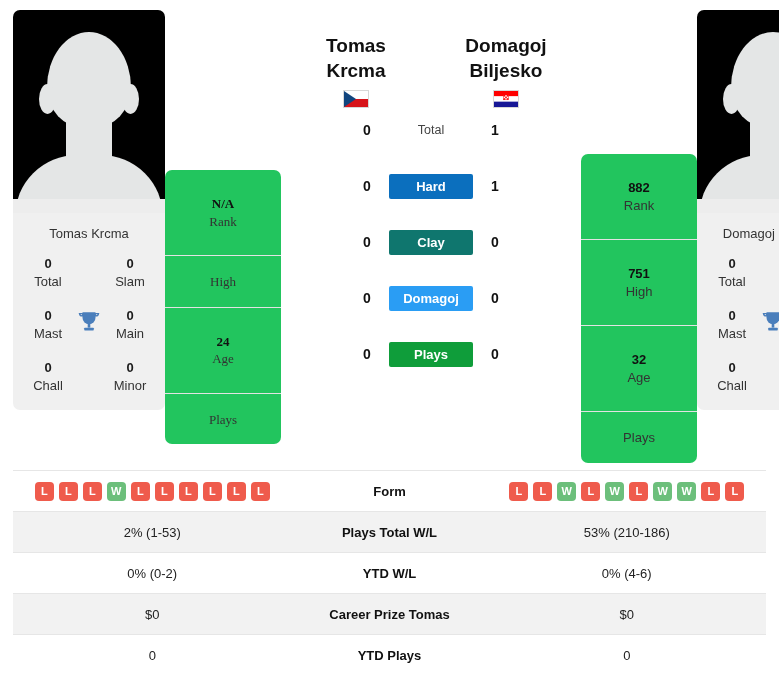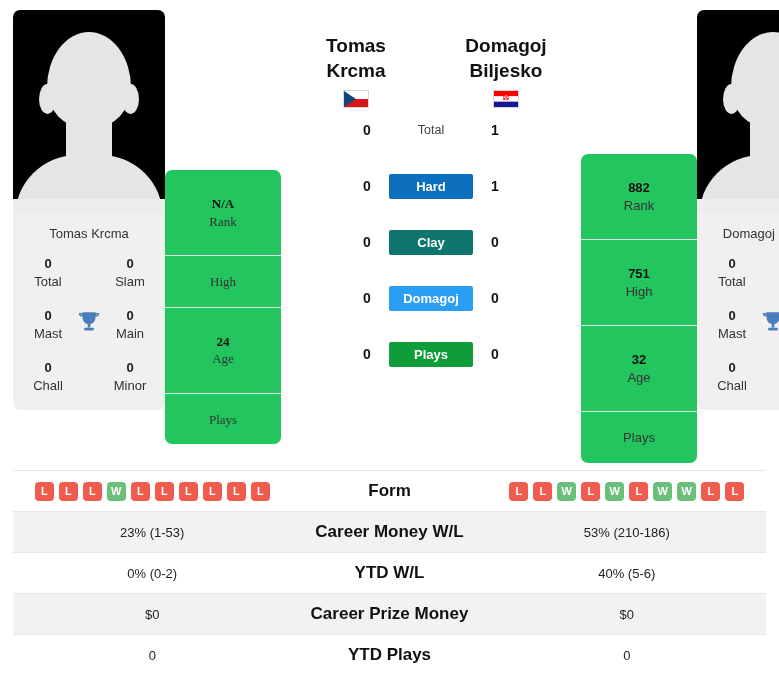--- a/index.html
+++ b/index.html
@@ -206,21 +206,21 @@
     color: #222;
     display: flex;
     justify-content: center;
     align-items: center;
     gap: 5px;
   }
   .trow .mid {
     width: 196px;
     flex: 0 0 196px;
     text-align: center;
-    font-size: 17px;
+    font-size: 13px;
     font-weight: bold;
     color: #111;
   }
   .badge {
     width: 19px; height: 19px;
     line-height: 19px;
     border-radius: 4px;
     font-size: 11px;
     font-weight: bold;
     color: #ffffff;
@@ -449,34 +449,34 @@
           <span class="badge" style="background: rgb(108, 191, 123);">W</span>
           <span class="badge" style="background: rgb(239, 91, 76);">L</span>
           <span class="badge" style="background: rgb(108, 191, 123);">W</span>
           <span class="badge" style="background: rgb(108, 191, 123);">W</span>
           <span class="badge" style="background: rgb(239, 91, 76);">L</span>
           <span class="badge" style="background: rgb(239, 91, 76);">L</span>
         </div>
     </div>
 
     <div class="trow alt">
-      <div class="side">23% (1-53)</div>
-      <div class="mid">Career Money W/L</div>
+      <div class="side">2% (1-53)</div>
+      <div class="mid">Plays Total W/L</div>
       <div class="side">53% (210-186)</div>
     </div>
 
     <div class="trow">
       <div class="side">0% (0-2)</div>
       <div class="mid">YTD W/L</div>
-      <div class="side">40% (5-6)</div>
+      <div class="side">0% (4-6)</div>
     </div>
 
     <div class="trow alt">
       <div class="side">$0</div>
-      <div class="mid">Career Prize Money</div>
+      <div class="mid">Career Prize Tomas</div>
       <div class="side">$0</div>
     </div>
 
     <div class="trow">
       <div class="side">0</div>
       <div class="mid">YTD Plays</div>
       <div class="side">0</div>
     </div>
 
   </div>

